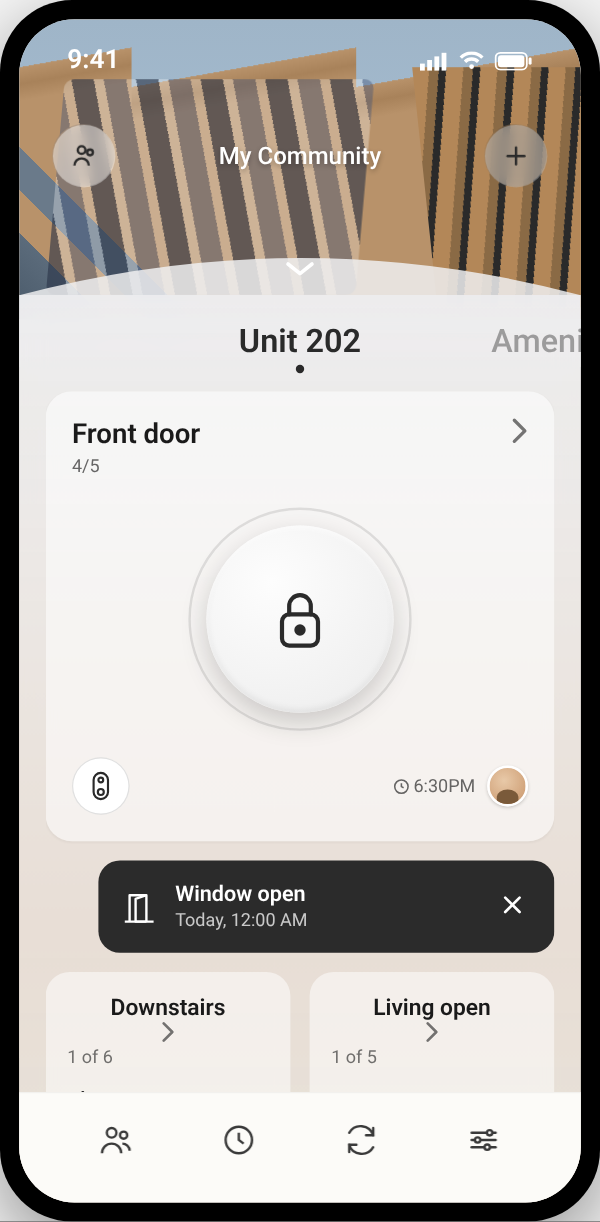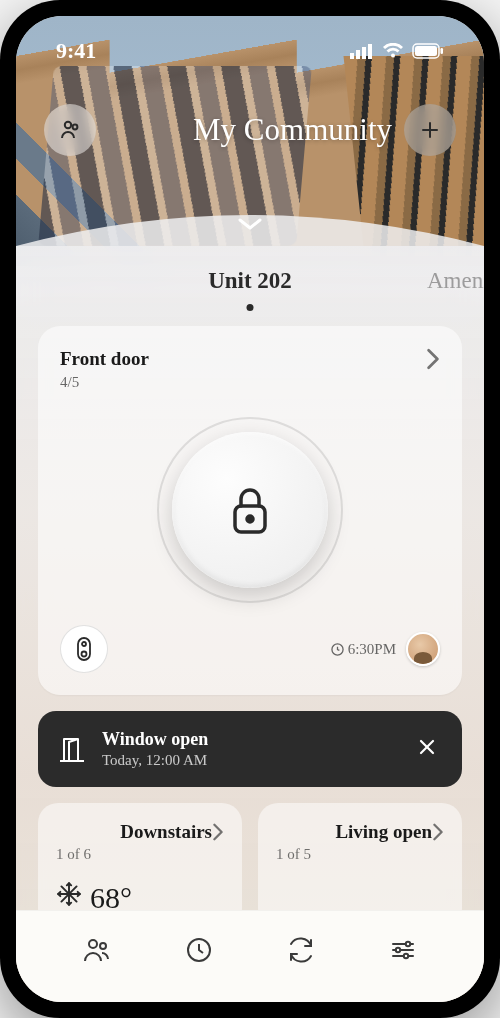--- a/index.html
+++ b/index.html
@@ -13,21 +13,20 @@
     width: 500px;
   }
   .phone {
     width: 500px;
     height: 1018px;
     background: #000;
     border-radius: 60px;
     padding: 16px;
     position: relative;
     box-shadow: 0 20px 60px rgba(0,0,0,.4);
-    font-family: Liberation Serif, serif;
   }
   .phone::before, .phone::after {
     content: "";
     position: absolute;
     background: #000;
     border-radius: 4px;
   }
   .phone::before { 
     left: -4px; top: 200px; width: 4px; height: 60px;
   }
@@ -115,25 +114,25 @@
     border-radius: 50%;
     background: rgba(255,255,255,.45);
     backdrop-filter: blur(6px);
     display: flex;
     align-items: center;
     justify-content: center;
   }
   .icon-circle.dark { background: rgba(180,180,180,.55); }
   .header-title {
     color: #fff;
-    font-size: 31px;
+    font-size: 20px;
     font-weight: 500;
     text-shadow: 0 1px 4px rgba(0,0,0,.3);
     flex: 1;
-    text-align: right;
+    text-align: center;
     margin: 0 12px;
   }
   
   .sheet {
     position: absolute;
     top: 190px;
     left: 0; right: 0; bottom: 0;
   }
   .sheet-curve {
     position: absolute;
@@ -153,21 +152,21 @@
     z-index: 6;
     color: #fff;
   }
   
   .tabs {
     position: absolute;
     top: 62px; left: 0; right: 0;
     display: flex;
     justify-content: center;
     gap: 90px;
-    font-size: 23px;
+    font-size: 27px;
     color: #2a2a2a;
     font-weight: 600;
     z-index: 6;
     text-align: center;
   }
   .tab-secondary {
     position: absolute;
     right: -12px;
     color: rgba(90,90,90,.55);
     font-weight: 500;
@@ -189,21 +188,21 @@
     overflow: hidden;
   }
   .card {
     background: rgba(255,255,255,.55);
     border-radius: 22px;
     padding: 22px;
     box-shadow: 0 1px 2px rgba(0,0,0,.04);
   }
   .front-door-card { position: relative; }
   .card-header { display: flex; justify-content: space-between; align-items: flex-start; }
-  .card-title { font-size: 19px; font-weight: 600; color: #1a1a1a; }
+  .card-title { font-size: 23px; font-weight: 600; color: #1a1a1a; }
   .card-sub { font-size: 15px; color: rgba(40,40,40,.7); margin-top: 4px; }
   .chevron { color: rgba(60,60,60,.7); }
   
   .lock-wrap {
     margin-top: 26px;
     display: flex;
     justify-content: center;
   }
   .lock-outer-ring {
     width: 186px; height: 186px;
@@ -250,34 +249,35 @@
   
   .alert {
     margin-top: 16px;
     background: #2b2b2b;
     color: #fff;
     border-radius: 18px;
     padding: 18px 20px;
     display: flex;
     align-items: center;
     gap: 16px;
+    margin-left: 44px;
   }
   .alert-text { flex: 1; }
   .alert-title { font-size: 18px; font-weight: 600; }
   .alert-sub { font-size: 15px; color: rgba(255,255,255,.75); margin-top: 2px; }
   .alert-close { color: #fff; padding: 6px; }
   
   .cards-row { margin-top: 16px; display: flex; gap: 16px; }
   .small-card {
     flex: 1;
     background: rgba(255,255,255,.5);
     border-radius: 20px;
     padding: 18px 18px 14px 18px;
   }
-  .small-card .row1 { display: flex; justify-content: flex-end; align-items: center; }
+  .small-card .row1 { display: flex; justify-content: flex-start; align-items: center; flex-direction: column; }
   .small-title { font-size: 19px; font-weight: 600; color: #1a1a1a; }
   .small-sub { font-size: 15px; color: rgba(40,40,40,.65); margin-top: 3px; }
   .small-bottom { margin-top: 18px; display: flex; align-items: center; justify-content: space-between; }
   .temp { font-size: 30px; font-weight: 400; color: #1a1a1a; display: flex; align-items: flex-start; gap: 8px; }
   .on-pill {
     background: #fff;
     border-radius: 20px;
     padding: 6px 14px;
     font-size: 15px;
     font-weight: 600;

